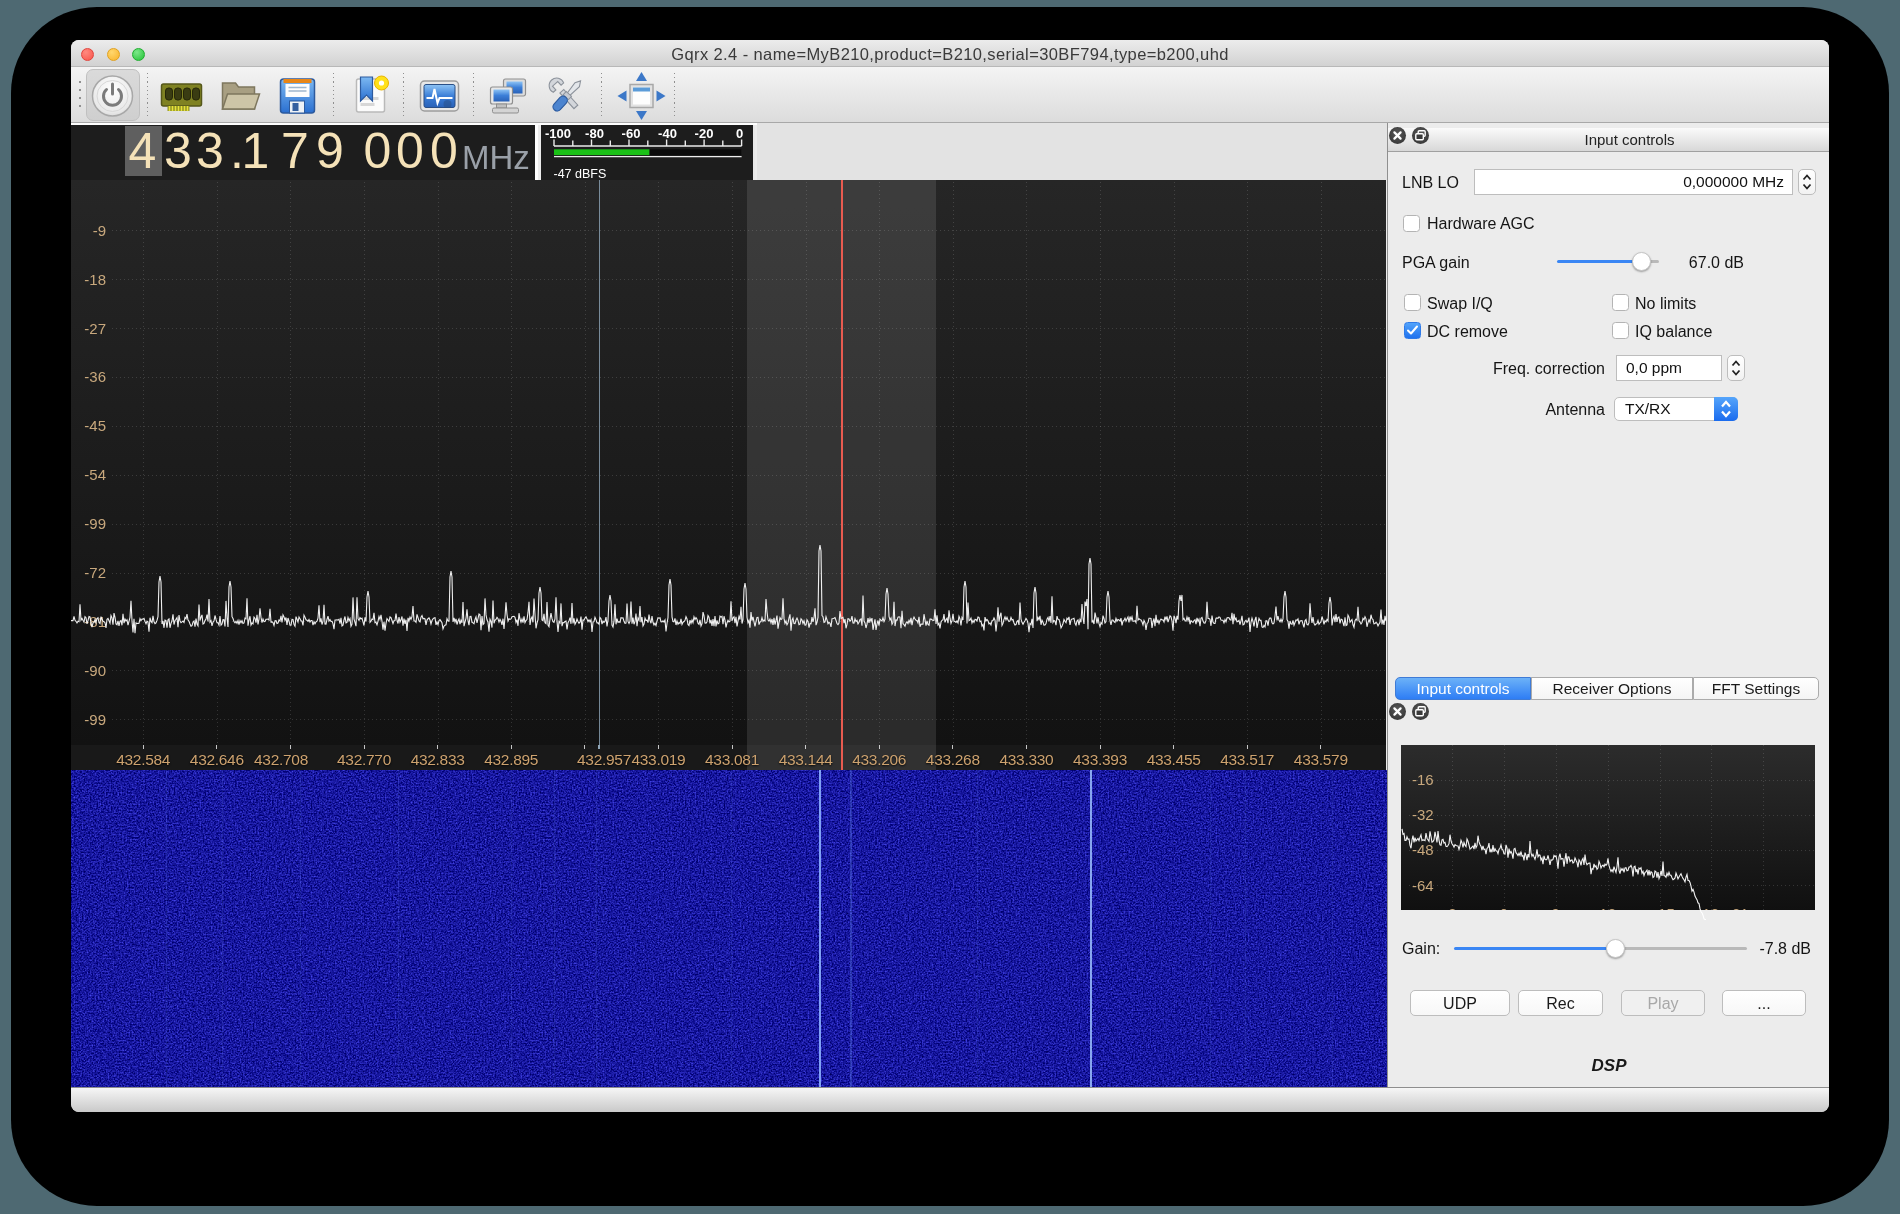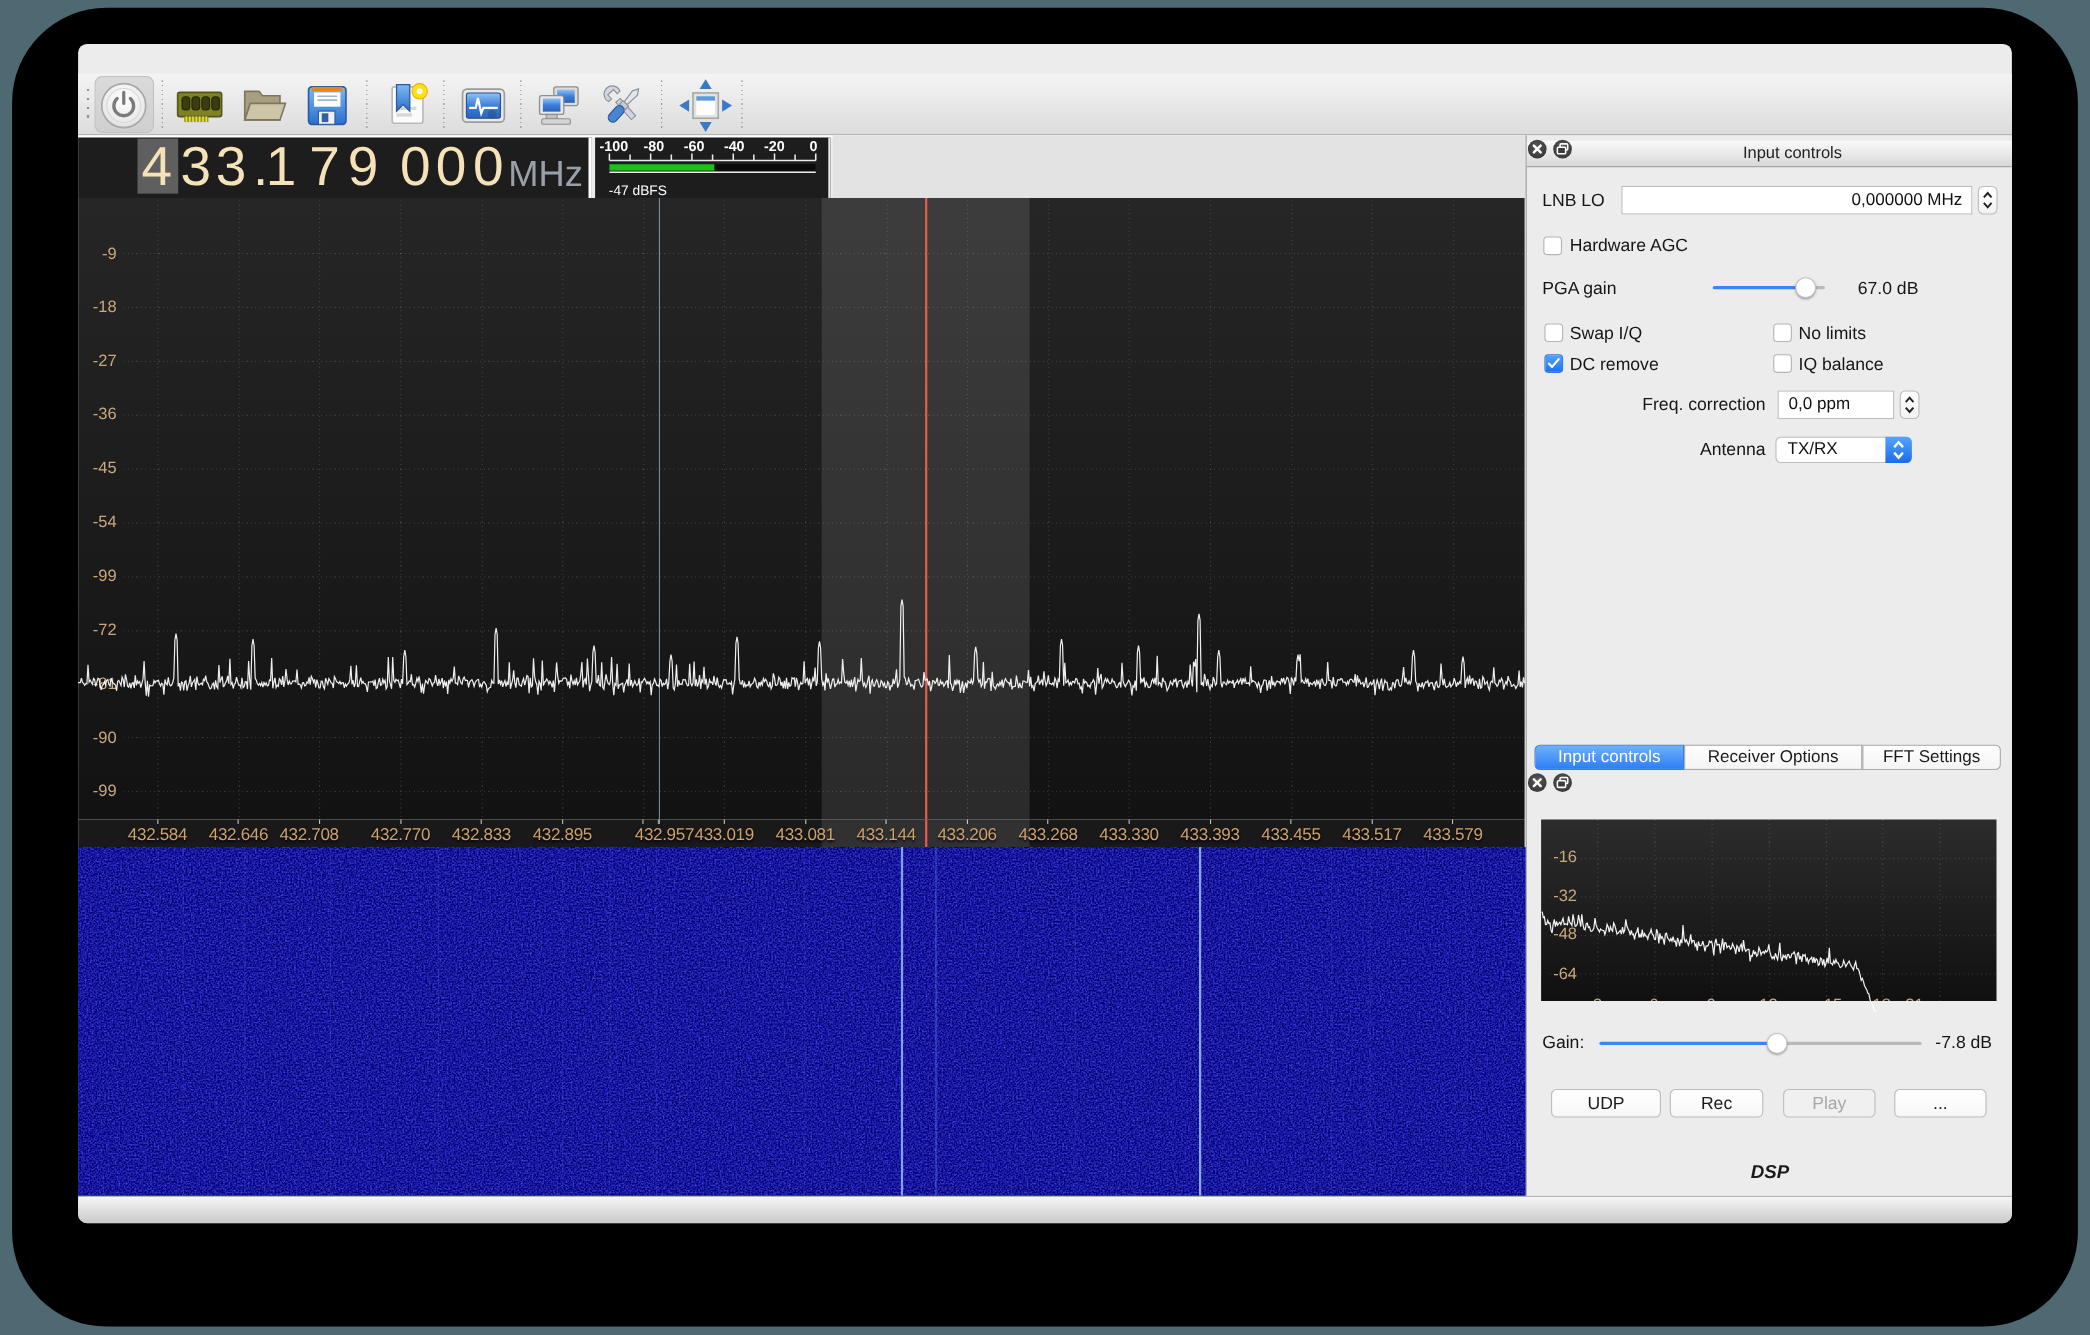--- a/index.html
+++ b/index.html
@@ -34,20 +34,26 @@
 .knob{position:absolute;width:19px;height:19px;border-radius:50%;background:#fff;border:1px solid #c6c6c6;box-shadow:0 1px 2px rgba(0,0,0,.35)}
 .tab{position:absolute;top:0;height:23px;border:1px solid #ababab;background:linear-gradient(#fff,#f4f4f4);font-size:15.5px;color:#1a1a1a;text-align:center;line-height:22px}
 .docktitle{position:absolute;height:24px;background:linear-gradient(#fafafa,#d8d8d8);border-bottom:1px solid #a0a0a0;text-align:center;text-indent:42px;font-size:15px;color:#222;line-height:24px}
 .dockbtn{position:absolute;top:4px;width:17px;height:17px;border-radius:50%;background:radial-gradient(circle at 50% 40%,#5a5a5a,#2e2e2e)}
 #statusbar{position:absolute;left:0;top:1047px;width:1758px;height:25px;background:linear-gradient(#f6f6f6,#c9c9c9);border-top:1px solid #8e8e8e;border-radius:0 0 8px 8px}
 </style></head><body>
 <div id="page">
 <div id="shadow"></div>
 <div id="win">
 
+<div id="titlebar">
+<div class="light" style="left:10px;background:radial-gradient(circle at 35% 30%,#ff8a80,#f95349);border:0.5px solid #e0443d"></div>
+<div class="light" style="left:35.5px;background:radial-gradient(circle at 35% 30%,#ffd76e,#f9b228);border:0.5px solid #e0a11f"></div>
+<div class="light" style="left:61px;background:radial-gradient(circle at 35% 30%,#7ce88a,#23c235);border:0.5px solid #1eae2f"></div>
+<div id="title">Gqrx 2.4 - name=MyB210,product=B210,serial=30BF794,type=b200,uhd</div>
+</div>
 <div id="toolbar">
 <div class="dots" style="left:8px;top:14px;height:30px"></div>
 <div id="pwrbg"></div>
 
 <div class="tsep" style="left:75.6px"></div>
 <div class="tsep" style="left:261.6px"></div>
 <div class="tsep" style="left:331.7px"></div>
 <div class="tsep" style="left:402.4px"></div>
 <div class="tsep" style="left:530.0px"></div>
 <div class="tsep" style="left:602.5px"></div>

